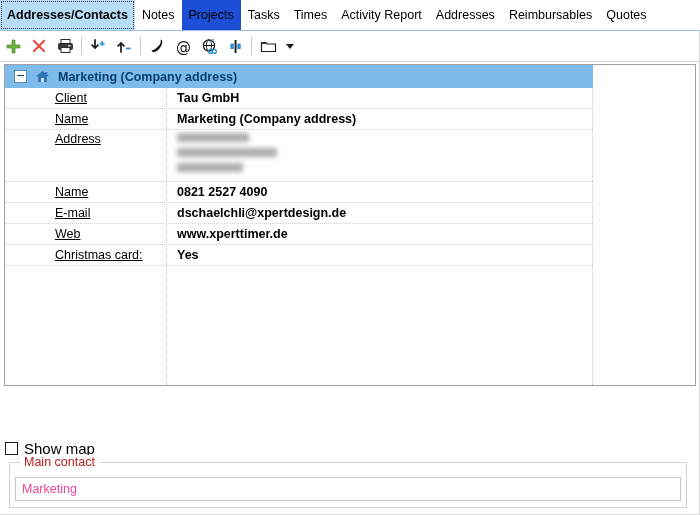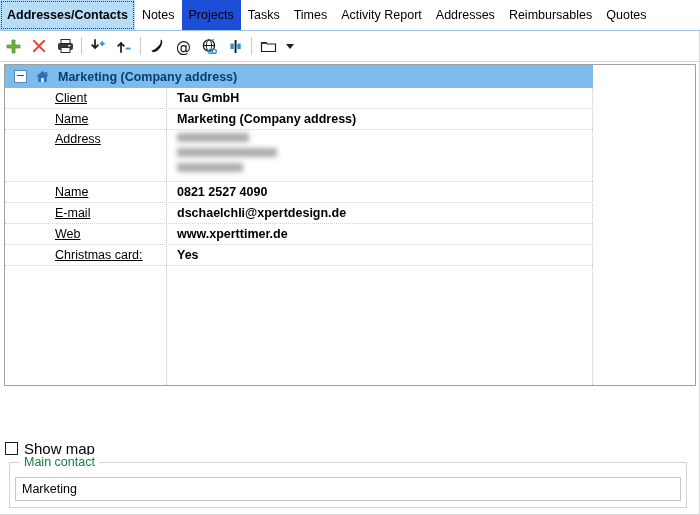--- a/index.html
+++ b/index.html
@@ -219,34 +219,34 @@
     width: 678px; height: 46px;
     border: 1px solid #d4d4d4;
     box-sizing: border-box;
   }
   .groupbox-title {
     position: absolute;
     left: 10px; top: -8px;
     background: #ffffff;
     padding: 0 4px;
     font-size: 12.5px;
-    color: #15803d;
+    color: #b91c1c;
   }
   .textfield {
     position: absolute;
     left: 5px; top: 14px;
     width: 666px; height: 24px;
     border: 1px solid #c7c7c7;
     background: #ffffff;
     box-sizing: border-box;
     display: flex;
     align-items: center;
     padding-left: 6px;
     font-size: 12.5px;
-    color: #000000;
+    color: #ec4899;
   }
 
   
   .frame-right {
     position: absolute;
     right: 0; top: 31px; bottom: 0;
     width: 1px;
     background: #d8d8d8;
   }
   .frame-bottom {

